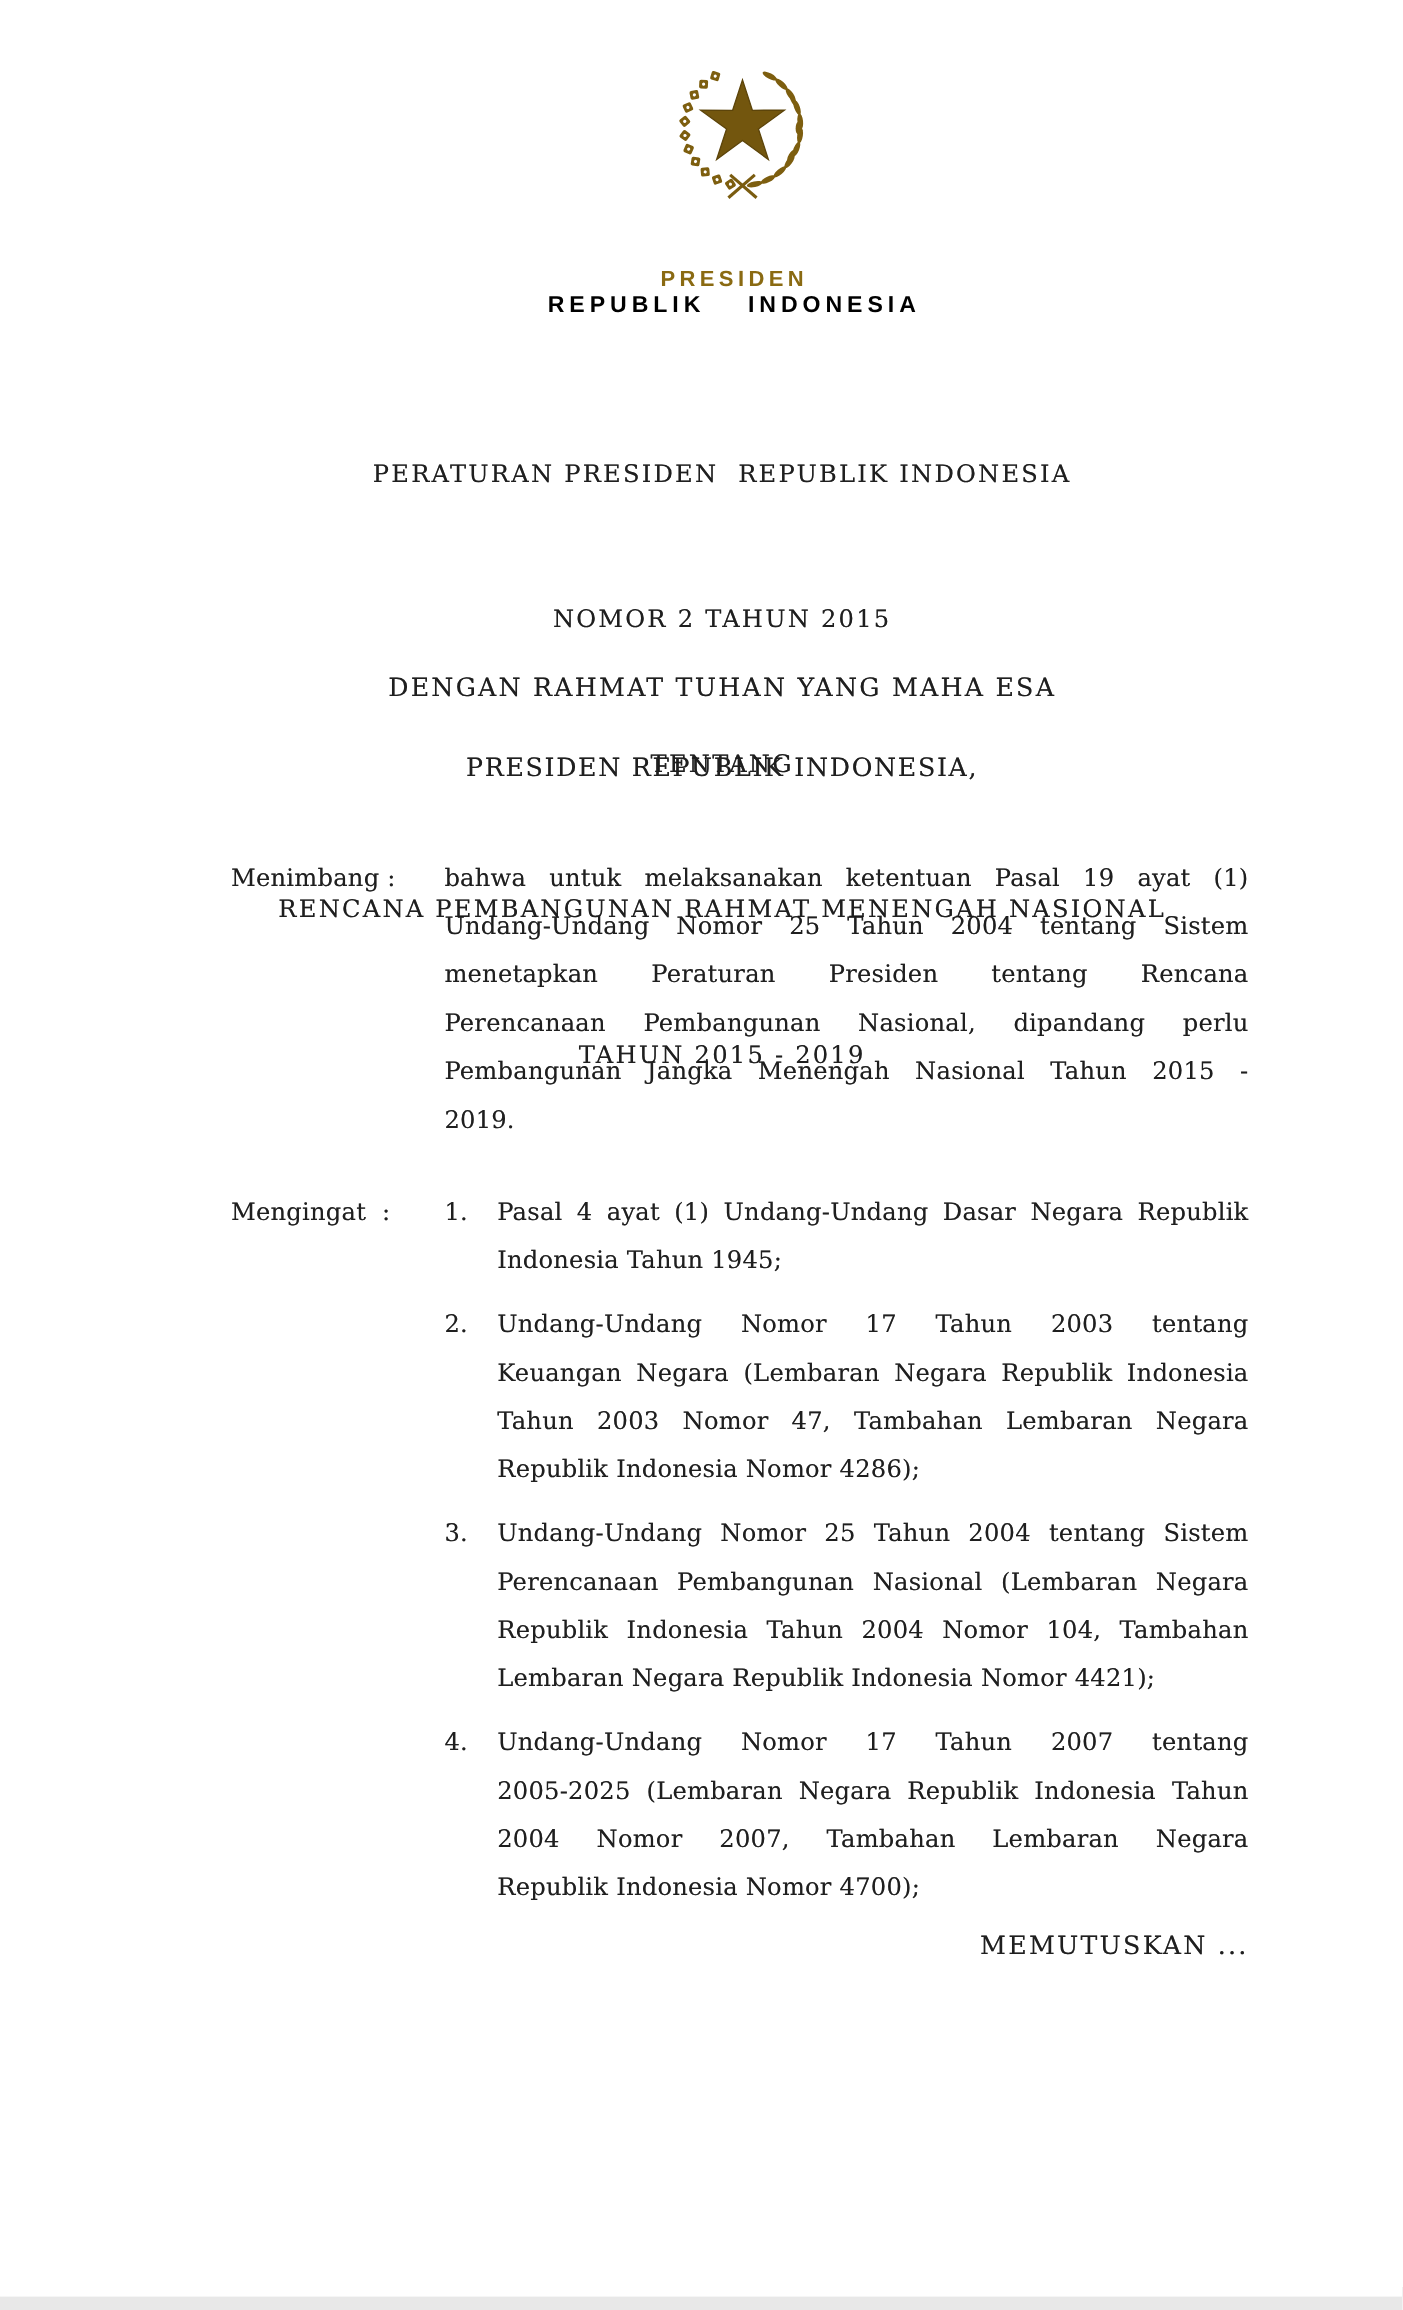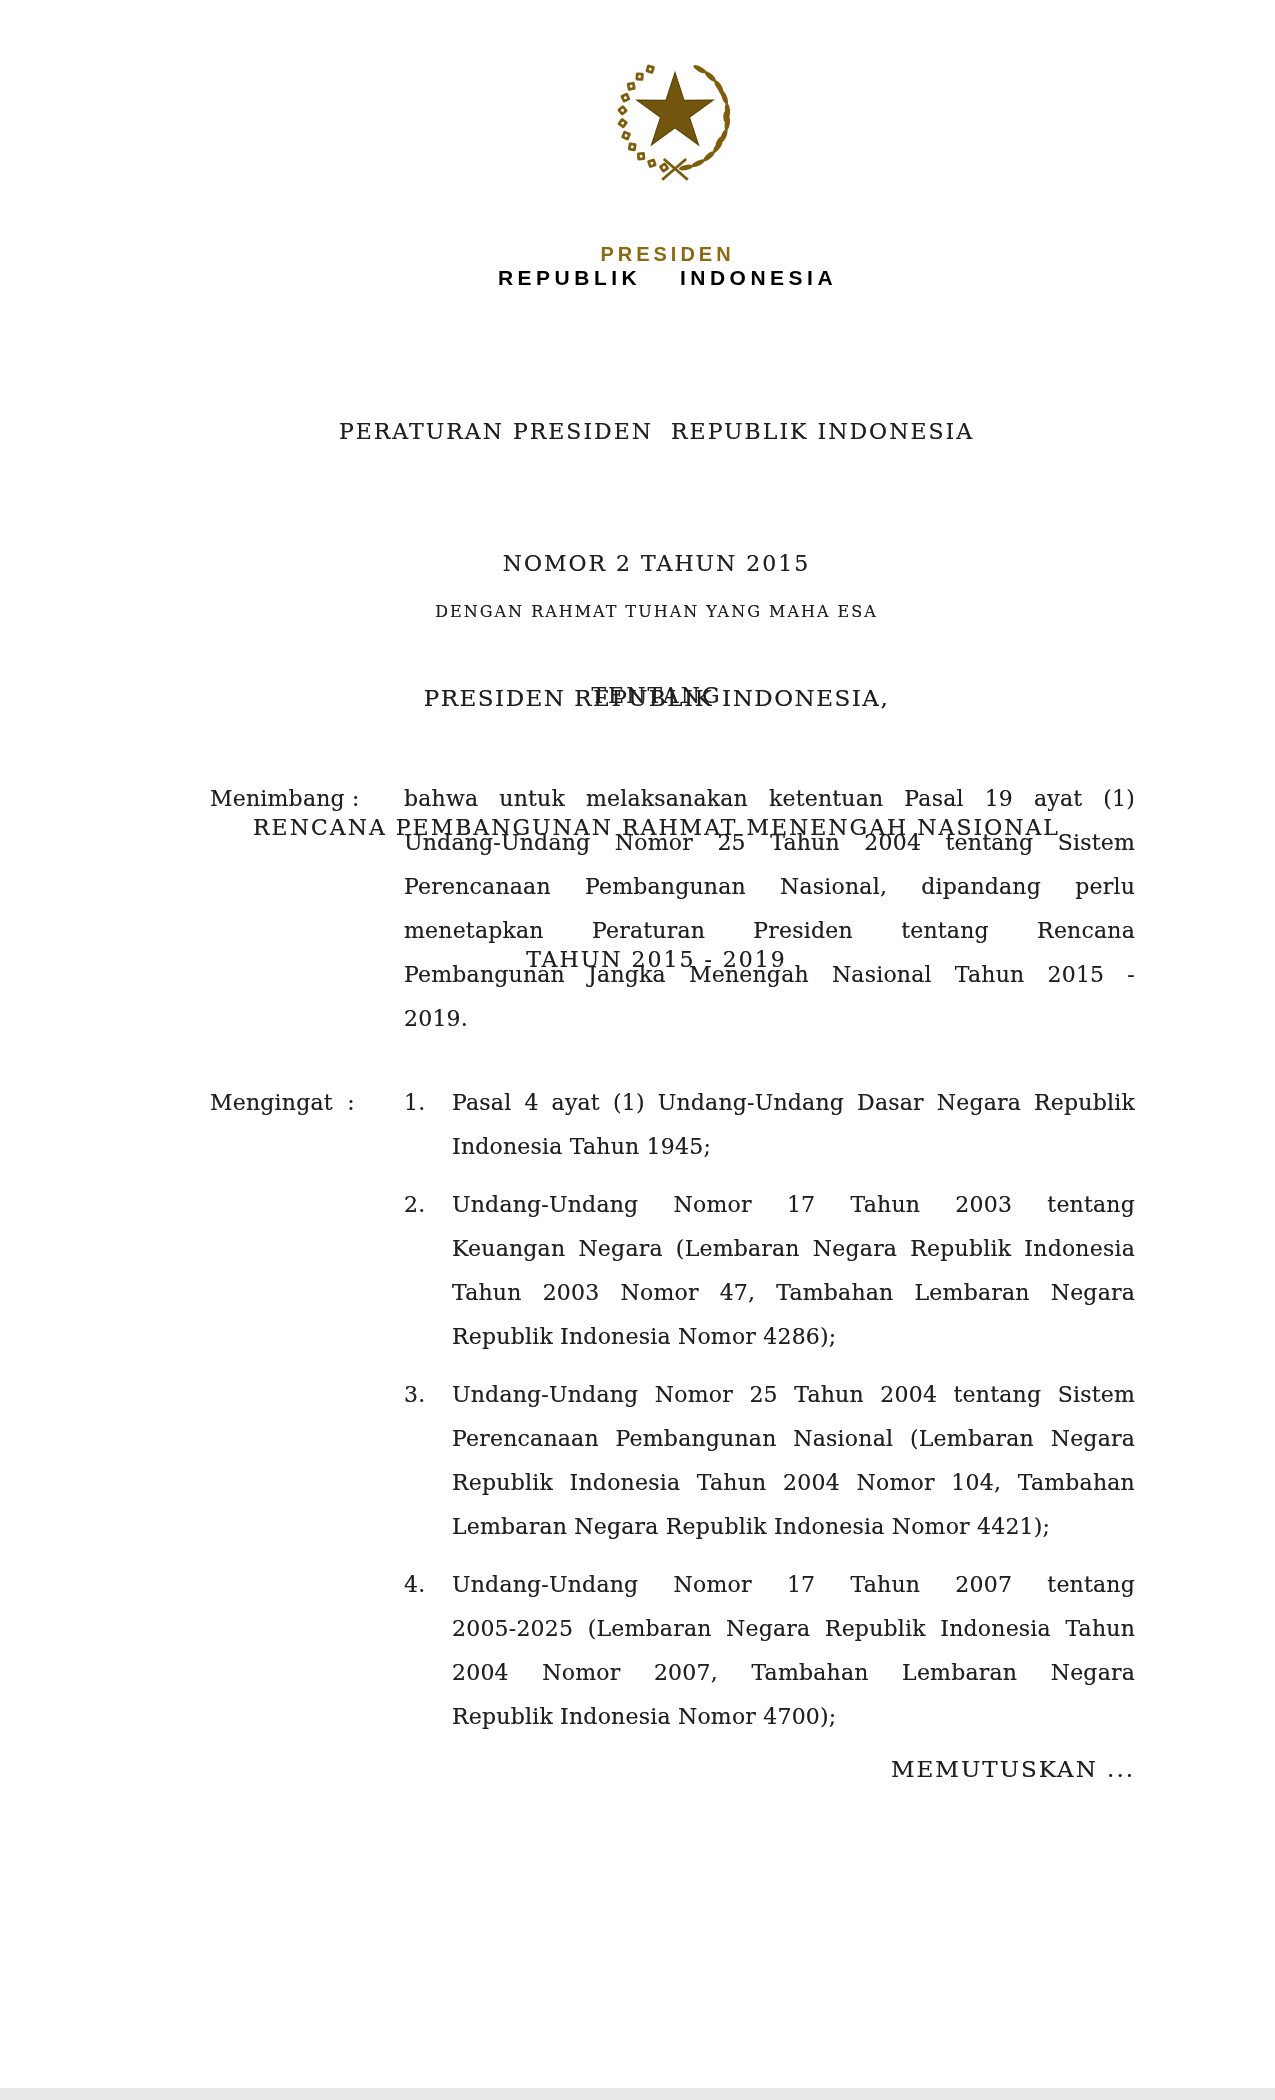--- a/index.html
+++ b/index.html
@@ -26,21 +26,21 @@
     position:absolute;top:322px;left:178px;width:957px;
     text-align:center;font-size:22px;line-height:44px;
     letter-spacing:2px;white-space:pre-wrap;
     text-shadow:0 0 0.5px rgba(0,0,0,.55);
   }
   .invocation,.authority{
     position:absolute;left:178px;width:957px;text-align:center;
     line-height:44px;letter-spacing:2px;white-space:pre-wrap;
     text-shadow:0 0 0.5px rgba(0,0,0,.55);
   }
-  .invocation{top:590px;font-size:16px;}
+  .invocation{top:604px;font-size:23px;}
   .authority{top:676px;font-size:23px;letter-spacing:1.5px;}
   
   .section{
     position:absolute;left:178px;width:957px;
     font-size:22px;line-height:44px;letter-spacing:0.2px;
     text-shadow:0 0 0.5px rgba(0,0,0,.5);
   }
   .sec-menimbang{top:777px;}
   .sec-mengingat{top:1081px;}
   .sec-row{display:flex;align-items:flex-start;margin-left:32px;}
@@ -151,22 +151,22 @@
 
   <div class="invocation">DENGAN RAHMAT TUHAN YANG MAHA ESA</div>
   <div class="authority">PRESIDEN REPUBLIK INDONESIA,</div>
 
   <div class="section sec-menimbang">
     <div class="sec-row">
       <div class="sec-label">Menimbang :</div>
       <div class="sec-body">
           <div class="jline">bahwa untuk melaksanakan ketentuan Pasal 19 ayat (1)</div>
           <div class="jline">Undang-Undang Nomor 25 Tahun 2004 tentang Sistem</div>
+          <div class="jline">menetapkan Peraturan Presiden tentang Rencana</div>
           <div class="jline">Perencanaan Pembangunan Nasional, dipandang perlu</div>
-          <div class="jline">menetapkan Peraturan Presiden tentang Rencana</div>
           <div class="jline">Pembangunan Jangka Menengah Nasional Tahun 2015 -</div>
           <div class="jline jlast">2019.</div>
         </div>
     </div>
   </div>
 
   <div class="section sec-mengingat">
     <div class="sec-row">
       <div class="sec-label">Mengingat  :</div>
       <div class="sec-body">

